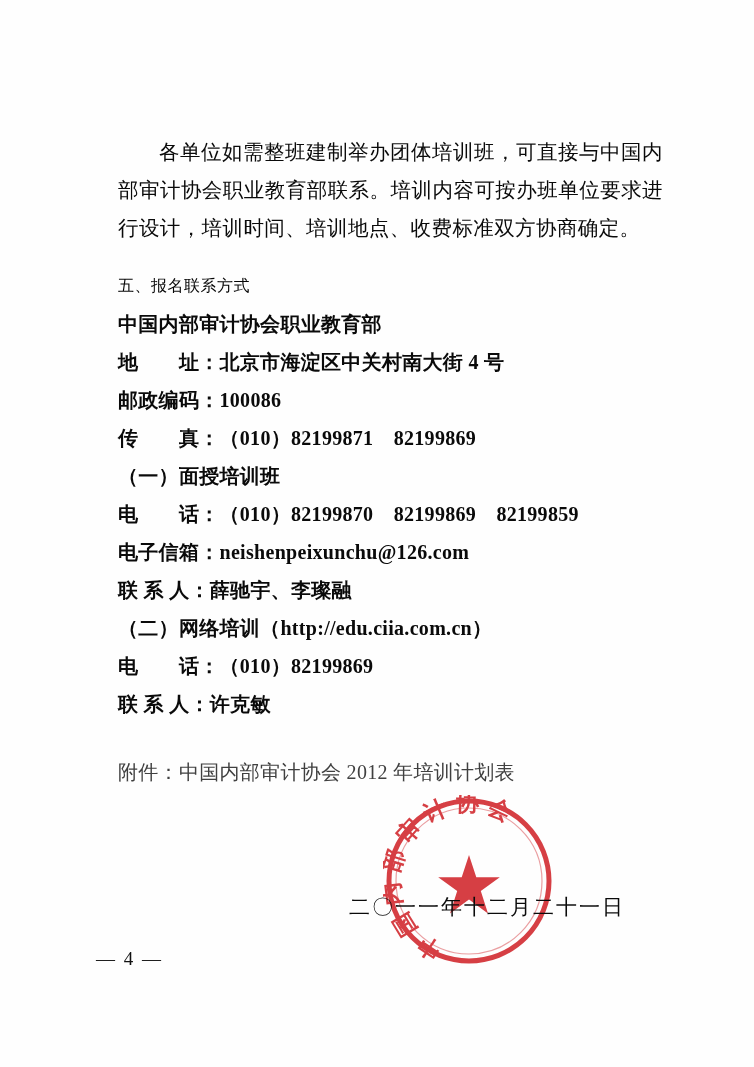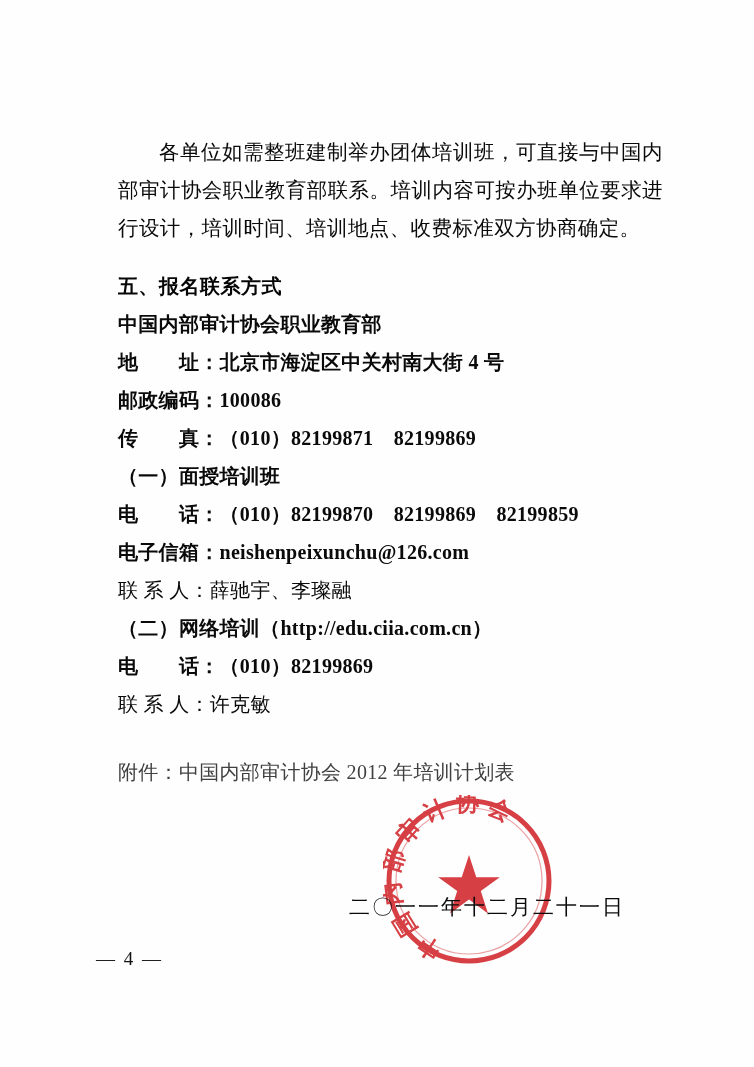--- a/index.html
+++ b/index.html
@@ -28,37 +28,37 @@
     line-height: 38px;
     color: #0a0a0a;
     text-align: justify;
     text-justify: inter-ideograph;
     letter-spacing: 0.4px;
   }
   .indent {
     text-indent: 2em;
   }
   .section-title {
-    font-size: 20px;
+    font-size: 16px;
     line-height: 38px;
-    font-weight: bold;
+    font-weight: normal;
     color: #050505;
     margin-top: 6px;
     letter-spacing: 0.5px;
   }
   .line {
     font-size: 20px;
     line-height: 38px;
     color: #0a0a0a;
     white-space: pre;
     letter-spacing: 0.3px;
     font-weight: bold;
   }
   .line.bold-label {
-    font-weight: normal;
+    font-weight: bold;
   }
   .gap {
     height: 30px;
   }
   .attach {
     font-size: 20px;
     line-height: 38px;
     color: #404040;
     white-space: pre;
     letter-spacing: 0.3px;

